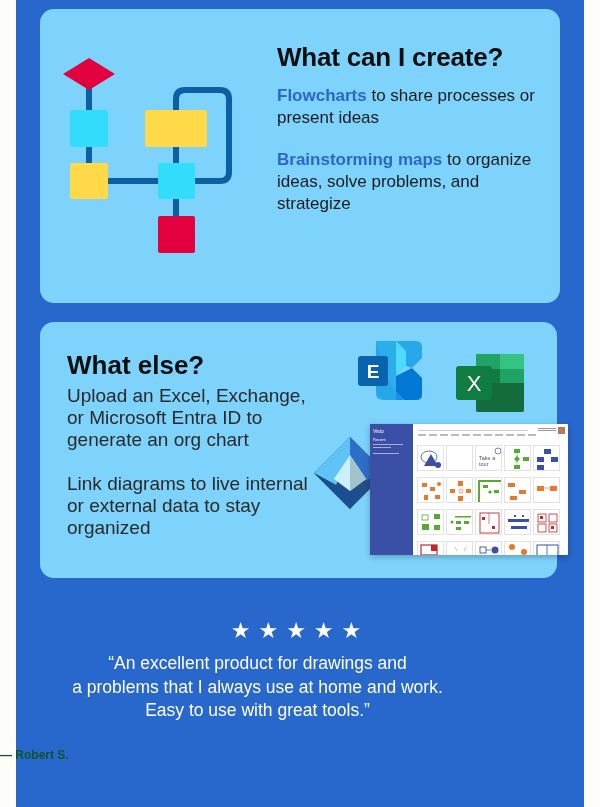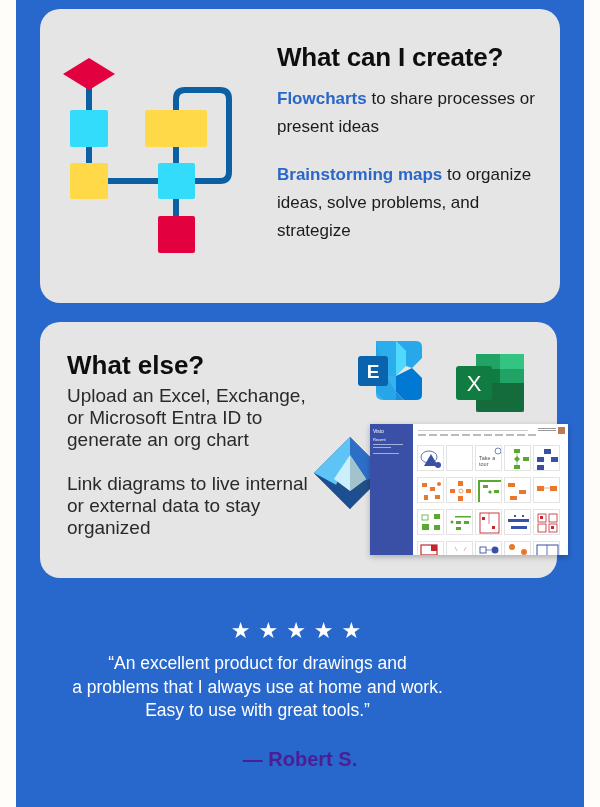--- a/index.html
+++ b/index.html
@@ -1,27 +1,27 @@
 <!DOCTYPE html>
 <html><head>
 <meta charset="utf-8">
 <style>
   * { box-sizing: border-box; margin: 0; padding: 0; }
   html, body { width: 600px; height: 807px; background: #fefdf9; overflow: hidden; }
   body { font-family: "DejaVu Sans", sans-serif; position: relative; }
   .panel { position: absolute; left: 16px; top: 0; width: 568px; height: 807px; background: #2867cc; }
-  .card { position: absolute; background: #e5e5e5; border-radius: 20px; }
+  .card { position: absolute; background: #7dd3fc; border-radius: 14px; }
   .card1 { left: 40px; top: 9px; width: 520px; height: 294px; }
   .card2 { left: 40px; top: 322px; width: 517px; height: 256px; padding-left: 8px; }
 
   .flow { position: absolute; left: 0; top: 0; }
 
   .c1-text { position: absolute; left: 237px; top: 32px; width: 275px; color: #111; }
   .c1-title { font-family: "Liberation Sans", sans-serif; font-weight: bold; font-size: 26px; letter-spacing: -0.2px; line-height: 32px; margin-bottom: 12px; color: #0e0e0e; }
-  .c1-item { font-family: "Liberation Sans", sans-serif; font-size: 17px; line-height: 28px; margin-bottom: 20px; color: #1b1b1b; }
+  .c1-item { font-family: "Liberation Sans", sans-serif; font-size: 17px; line-height: 22px; margin-bottom: 20px; color: #1b1b1b; }
   .c1-item .hl { color: #2a67c8; font-weight: bold; }
 
   .c2-text { position: absolute; left: 27px; top: 27px; width: 250px; }
   .c2-title { font-family: "Liberation Sans", sans-serif; font-weight: bold; font-size: 26px; line-height: 32px; color: #0e0e0e; margin-bottom: 4px; }
   .c2-p { font-family: "Liberation Sans", sans-serif; font-size: 19px; line-height: 22px; color: #2a2a2a; margin-bottom: 22px; }
 
   .icon-abs { position: absolute; }
 
   .visio { position: absolute; left: 330px; top: 102px; width: 198px; height: 131px; background: #fff; box-shadow: 0 2px 6px rgba(0,0,0,0.25); overflow: hidden; }
   .visio-side { position: absolute; left: 0; top: 0; width: 43px; height: 131px; background: #3a4fa6; color: #fff; }
@@ -31,21 +31,21 @@
   .visio-top { position: absolute; left: 48px; top: 4px; width: 110px; height: 3px; border-bottom: 1px solid #ccc; }
   .visio-nav { position: absolute; left: 48px; top: 10px; width: 120px; height: 2px; background: repeating-linear-gradient(90deg, #bbb 0 8px, transparent 8px 11px); }
   .visio-avatar { position: absolute; right: 3px; top: 3px; width: 7px; height: 7px; background: #b97a5a; }
   .visio-user { position: absolute; right: 12px; top: 4px; width: 18px; height: 4px; background: repeating-linear-gradient(180deg, #999 0 1px, transparent 1px 2px); }
   .thumbs { position: absolute; left: 47px; top: 21px; display: grid; grid-template-columns: repeat(5, 27px); grid-auto-rows: 26px; column-gap: 2px; row-gap: 6px; }
   .thumb { border: 1px solid #e3e3e3; background: #fff; position: relative; overflow: hidden; }
   .thumb .tour { font-family: "Liberation Sans", sans-serif; font-size: 5.5px; color: #555; position: absolute; left: 3px; top: 9px; line-height: 6px; }
 
   .stars { position: absolute; left: 0; width: 600px; top: 619px; text-align: center; font-size: 22px; color: #fff; letter-spacing: 8px; line-height: 24px; }
   .quote { position: absolute; left: 0; width: 515px; top: 652px; text-align: center; color: #fff; font-family: "Liberation Sans", sans-serif; font-size: 17.5px; line-height: 23.5px; }
-  .author { position: absolute; left: 0; width: 600px; top: 748px; text-align: center; color: #4c1d95; font-family: "Liberation Sans", sans-serif; font-weight: bold; font-size: 20px; }
+  .author { position: absolute; left: 0; width: 600px; top: 748px; text-align: left; color: #14532d; font-family: "Liberation Sans", sans-serif; font-weight: bold; font-size: 12px; }
 </style>
 </head>
 <body>
 
 <div class="panel"></div>
 
 <div class="card card1">
   <svg class="flow" width="220" height="260" viewBox="0 0 220 260">
     <g fill="none" stroke="#0b5fa3" stroke-width="6">
 

